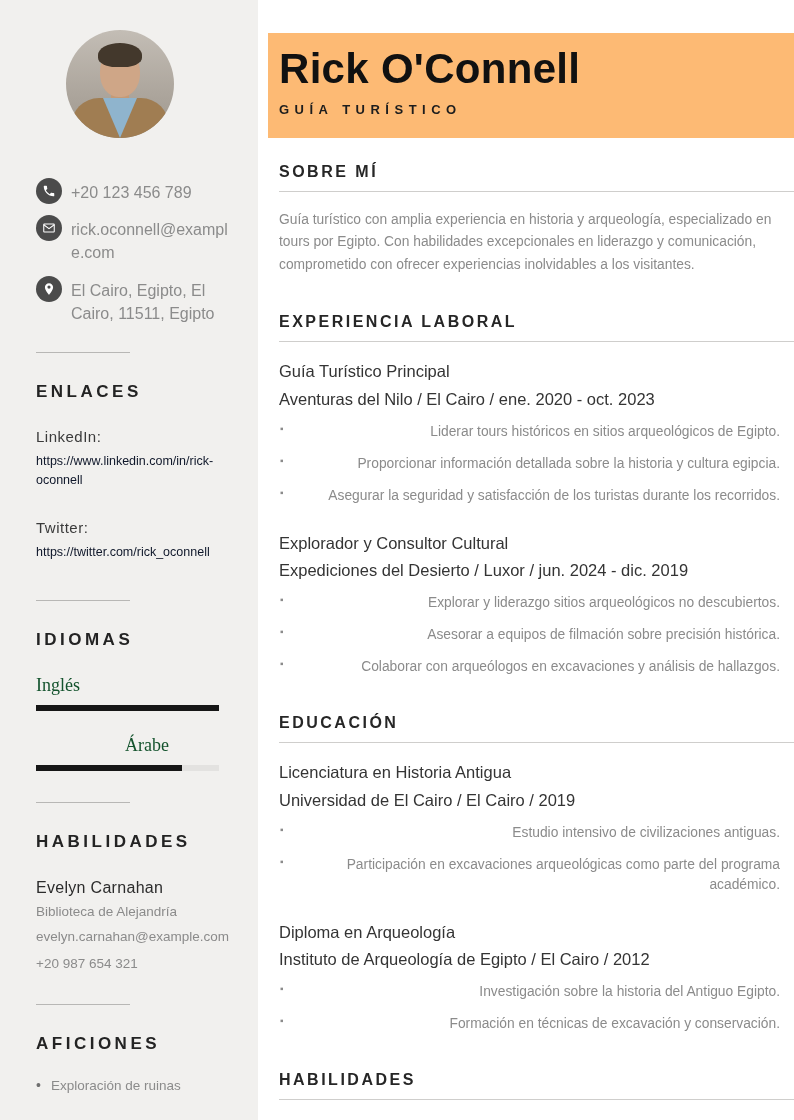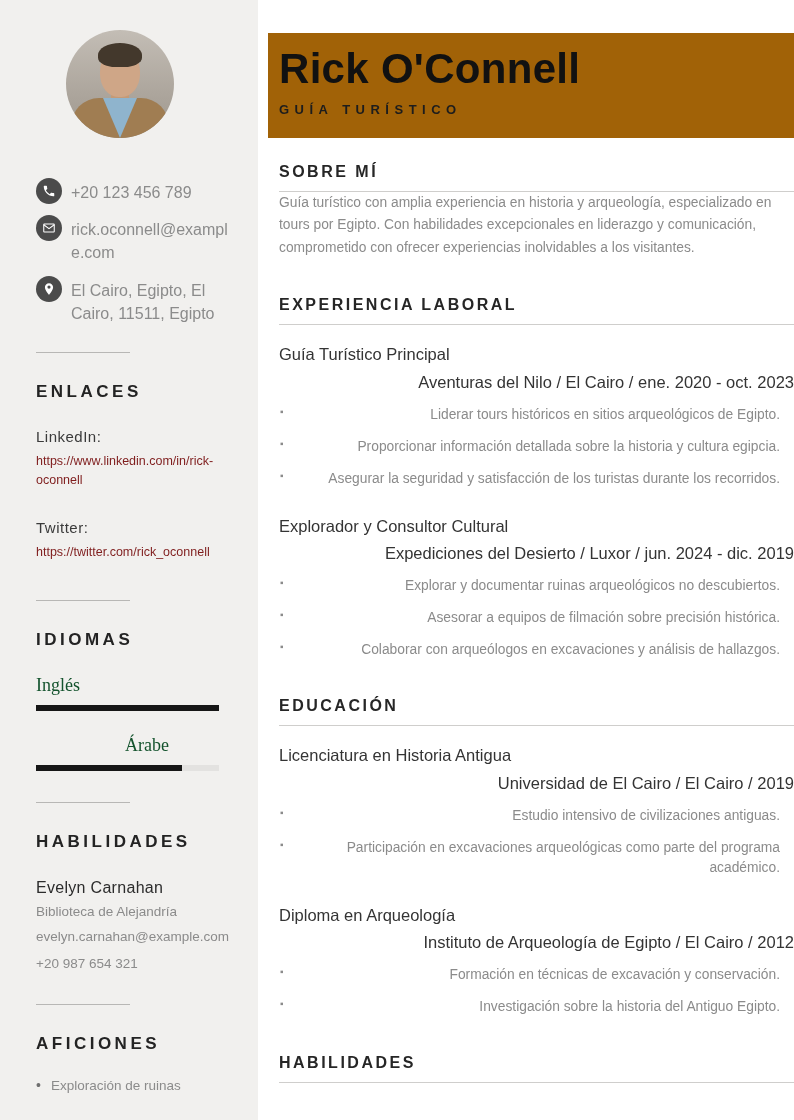--- a/index.html
+++ b/index.html
@@ -25,52 +25,52 @@
   .c-row { display:flex; gap:9px; align-items:flex-start; margin-bottom:11px; }
   .c-icon { flex:0 0 auto; width:26px; height:26px; border-radius:50%; background:#4b4b4b;
             display:flex; align-items:center; justify-content:center; }
   .c-icon svg { width:14px; height:14px; display:block; }
   .c-text { font-size:16px; line-height:1.45; color:#8b8b8b; overflow-wrap:anywhere; padding-top:3px; }
 
   .sdiv { border:none; border-top:1px solid #b8b7b5; width:94px; margin:27px 0 0 36px; }
   .s-h { font-size:17px; letter-spacing:3.5px; font-weight:700; color:#232323; margin:29px 0 0 36px; }
 
   .l-label { font-size:15px; color:#3a3a3a; margin:26px 0 0 36px; letter-spacing:0.5px; }
-  .l-url { font-size:12.5px; color:#7f1d1d; line-height:1.5; margin:7px 28px 0 36px; overflow-wrap:anywhere; }
+  .l-url { font-size:12.5px; color:#0f172a; line-height:1.5; margin:7px 28px 0 36px; overflow-wrap:anywhere; }
   .l-grp2 .l-label { margin-top:30px; }
 
   .lang-label { font-size:18px; color:#14532d; margin:25px 0 0 36px;font-family:Liberation Serif, serif; }
   .lang-track { width:183px; height:6px; background:#e3e2e0; margin:9px 0 0 36px; }
   .lang-fill { height:100%; background:#161616; }
 
   .ref-name { font-size:16px; color:#2c2c2c; margin:27px 0 0 36px; letter-spacing:0.3px; }
   .ref-line { font-size:13.5px; color:#8b8b8b; line-height:1.4; margin:6px 26px 0 36px; overflow-wrap:anywhere; }
 
   .hobbies { list-style:none; margin:24px 0 0 36px; }
   .hobbies li { position:relative; font-size:13.5px; color:#8b8b8b; padding-left:15px; margin-bottom:25px; }
   .hobbies li::before { content:"•"; position:absolute; left:0; top:-1px; color:#6f6f6f; font-size:14px; }
 
   
   .main { position:absolute; left:268px; top:0; width:526px; height:1120px; background:#fff; }
-  .band { margin-top:33px; height:105px; background:#a16207; padding:12px 0 0 11px; }
+  .band { margin-top:33px; height:105px; background:#fdba74; padding:12px 0 0 11px; }
   .band h1 { font-size:42px; font-weight:800; color:#111; letter-spacing:0.3px; line-height:1.15; }
   .band .role { margin-top:9px; font-size:13px; font-weight:600; letter-spacing:5.5px; color:#1d1d1d; }
 
   .content { padding-left:11px; }
   section.sec { margin-top:25px; }
   section.sec.gap-lg { margin-top:37px; }
   .sec h2 { font-size:16px; font-weight:600; letter-spacing:2.5px; color:#262626; }
   .sec .rule { border:none; border-top:1px solid #cfcecc; margin-top:10px; }
 
-  .about-p { font-size:13.8px; line-height:1.63; color:#8b8b8b; padding-right:18px; }
+  .about-p { margin-top:17px; font-size:13.8px; line-height:1.63; color:#8b8b8b; padding-right:18px; }
 
   .entry { margin-top:19px; }
   .entry + .entry { margin-top:27px; }
   .e-title { font-size:16.5px; color:#343434; line-height:1.3; }
-  .e-meta { font-size:16.5px; color:#343434; margin-top:7px;text-align:right; }
+  .e-meta { font-size:16.5px; color:#343434; margin-top:7px; }
   .e-bullets { list-style:none; margin-top:13px; padding-right:14px;text-align:right; }
   .e-bullets li { position:relative; font-size:13.8px; line-height:1.45; color:#8b8b8b; padding-left:16px; margin-bottom:12px; }
   .e-bullets li::before { content:"▪"; position:absolute; left:1px; top:0; font-size:10px; color:#8b8b8b; }
 </style>
 </head>
 <body>
 
 <div class="page">
 
   <aside class="sidebar">
@@ -183,21 +183,21 @@
             <li>Liderar tours históricos en sitios arqueológicos de Egipto.</li>
             <li>Proporcionar información detallada sobre la historia y cultura egipcia.</li>
             <li>Asegurar la seguridad y satisfacción de los turistas durante los recorridos.</li>
           </ul>
         </div>
 
         <div class="entry">
           <div class="e-title">Explorador y Consultor Cultural</div>
           <div class="e-meta">Expediciones del Desierto / Luxor / jun. 2024 - dic. 2019</div>
           <ul class="e-bullets">
-            <li>Explorar y documentar ruinas arqueológicos no descubiertos.</li>
+            <li>Explorar y liderazgo sitios arqueológicos no descubiertos.</li>
             <li>Asesorar a equipos de filmación sobre precisión histórica.</li>
             <li>Colaborar con arqueólogos en excavaciones y análisis de hallazgos.</li>
           </ul>
         </div>
       </section>
 
       <section class="sec gap-lg">
         <h2>EDUCACIÓN</h2>
         <hr class="rule">
 
@@ -207,22 +207,22 @@
           <ul class="e-bullets">
             <li>Estudio intensivo de civilizaciones antiguas.</li>
             <li>Participación en excavaciones arqueológicas como parte del programa académico.</li>
           </ul>
         </div>
 
         <div class="entry">
           <div class="e-title">Diploma en Arqueología</div>
           <div class="e-meta">Instituto de Arqueología de Egipto / El Cairo / 2012</div>
           <ul class="e-bullets">
+            <li>Investigación sobre la historia del Antiguo Egipto.</li>
             <li>Formación en técnicas de excavación y conservación.</li>
-            <li>Investigación sobre la historia del Antiguo Egipto.</li>
           </ul>
         </div>
       </section>
 
       <section class="sec gap-lg">
         <h2>HABILIDADES</h2>
         <hr class="rule">
 
       </section>
 

